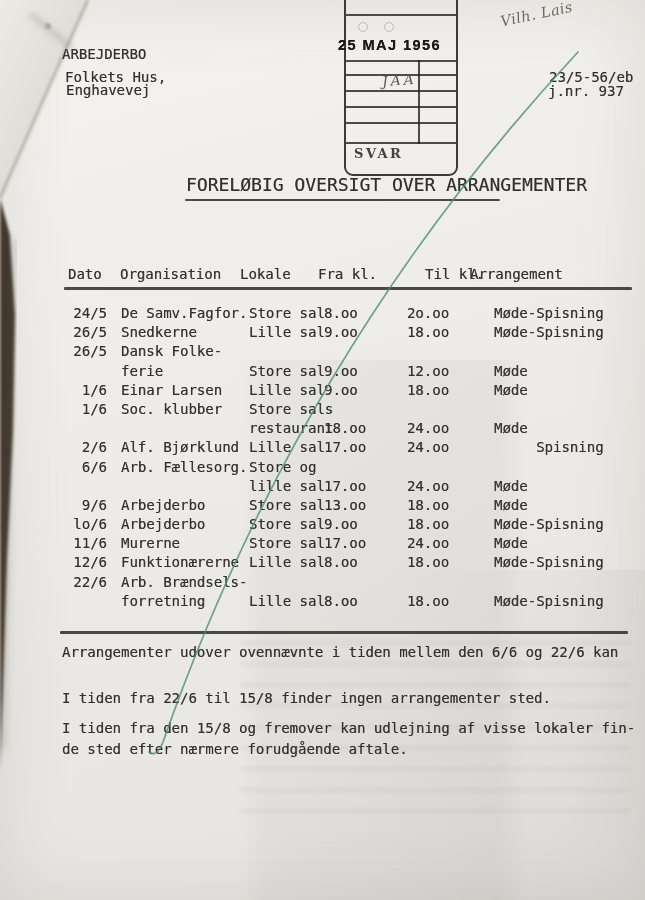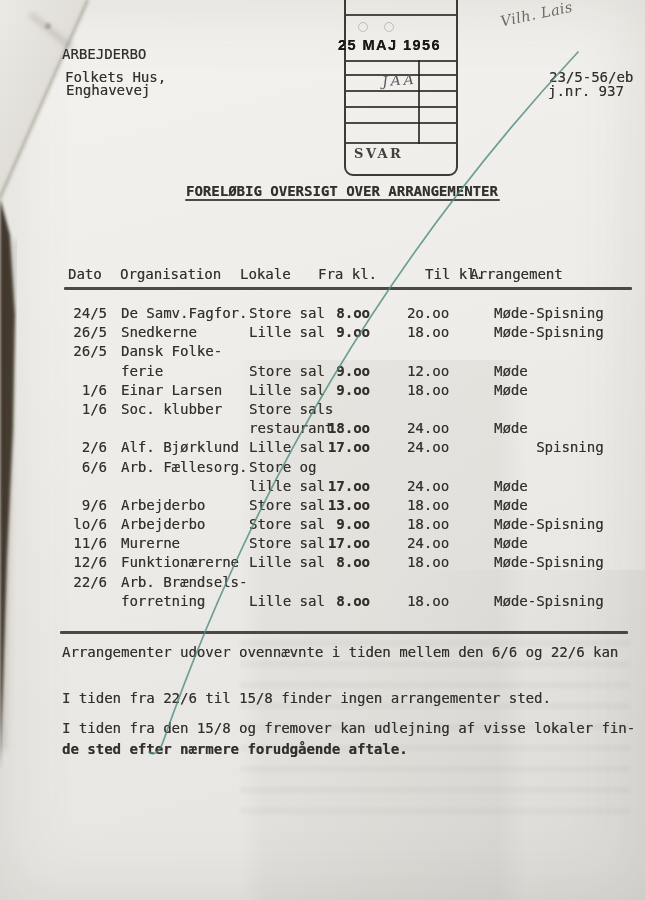--- a/index.html
+++ b/index.html
@@ -18,21 +18,21 @@
   
   #table-body{position:absolute;left:0;top:304px;width:546px;z-index:10;}
   .t-row{position:relative;height:19.2px;}
   .t-row span{
     position:absolute;top:2px;font-size:14px;line-height:14px;white-space:pre;
     text-shadow:0.3px 0.3px 0.4px rgba(51,48,43,.55);
   }
   .c-dato{left:60px;width:47px;text-align:right;}
   .c-org{left:121px;}
   .c-lokale{left:249px;}
-  .c-fra{left:306px;width:64px;text-align:right;font-weight:bold;}
+  .c-fra{left:324px;width:64px;}
   .c-til{left:396px;width:64px;text-align:center;}
   .c-arr{left:494px;}
   
   #stamp{
     position:absolute;left:344px;top:-16px;width:110px;height:188px;z-index:12;
     border:2.5px solid rgba(38,33,27,.88);border-radius:9px;
   }
   .stamp-line{position:absolute;left:0;width:100%;height:2px;background:rgba(38,33,27,.8);}
   .stamp-vline{position:absolute;width:2px;background:rgba(38,33,27,.8);}
   #stamp-date{
@@ -125,21 +125,21 @@
     <div class="stamp-line" style="top:104px;"></div>
     <div class="stamp-line" style="top:120px;"></div>
     <div class="stamp-line" style="top:136px;"></div>
     <div class="stamp-line" style="top:156px;"></div>
     <div class="stamp-vline" style="left:72px;top:74px;height:84px;"></div>
     <div id="stamp-date">25 MAJ 1956</div>
     <div id="stamp-initials">JAA</div>
     <div id="stamp-footer">SVAR</div>
   </div>
 
-  <div class="type" style="left:186px;top:184px;font-weight:700;font-size:14px;z-index:10;">FORELØBIG OVERSIGT OVER ARRANGEMENTER</div>
+  <div class="type" style="left:186px;top:178px;font-weight:400;font-size:18px;z-index:10;">FORELØBIG OVERSIGT OVER ARRANGEMENTER</div>
   <div class="rule" style="left:185px;top:199px;width:315px;height:2px;z-index:10;"></div>
 
   <div class="type" style="left:68px;top:267px;z-index:10;">Dato</div>
   <div class="type" style="left:120px;top:267px;z-index:10;">Organisation</div>
   <div class="type" style="left:240px;top:267px;z-index:10;">Lokale</div>
   <div class="type" style="left:318px;top:267px;z-index:10;">Fra kl.</div>
   <div class="type" style="left:401px;top:267px;z-index:10;margin-left:24px;">Til kl.</div>
   <div class="type" style="left:470px;top:267px;z-index:10;">Arrangement</div>
   <div class="rule" style="left:64px;top:287px;width:568px;height:3px;z-index:10;"></div>
 
@@ -272,19 +272,19 @@
       <span class="c-til">18.oo</span>
       <span class="c-arr">Møde-Spisning</span>
     </div>
     </div>
 
   <div class="rule" style="left:60px;top:631px;width:568px;height:2.5px;z-index:10;"></div>
 
   <div class="type" style="left:62px;top:645px;z-index:10;">Arrangementer udover ovennævnte i tiden mellem den 6/6 og 22/6 kan</div>
   <div class="type" style="left:62px;top:691px;z-index:10;">I tiden fra 22/6 til 15/8 finder ingen arrangementer sted.</div>
   <div class="type" style="left:62px;top:721px;z-index:10;">I tiden fra den 15/8 og fremover kan udlejning af visse lokaler fin-</div>
-  <div class="type" style="left:62px;top:742px;z-index:10;font-weight:bold;">de sted efter nærmere forudgående aftale.</div>
+  <div class="type" style="left:62px;top:742px;z-index:10;">de sted efter nærmere forudgående aftale.</div>
 
   <svg id="pencil-svg" class="layer" width="645" height="900" viewBox="0 0 645 900">
     <path d="M 578 52 Q 300 350 163 742 C 160 750 155 757 149 752" fill="none" stroke="#4e8b82" stroke-width="1.7" stroke-opacity="0.8" stroke-linecap="round"></path>
   </svg>
 
 </div>
 
 </body></html>

